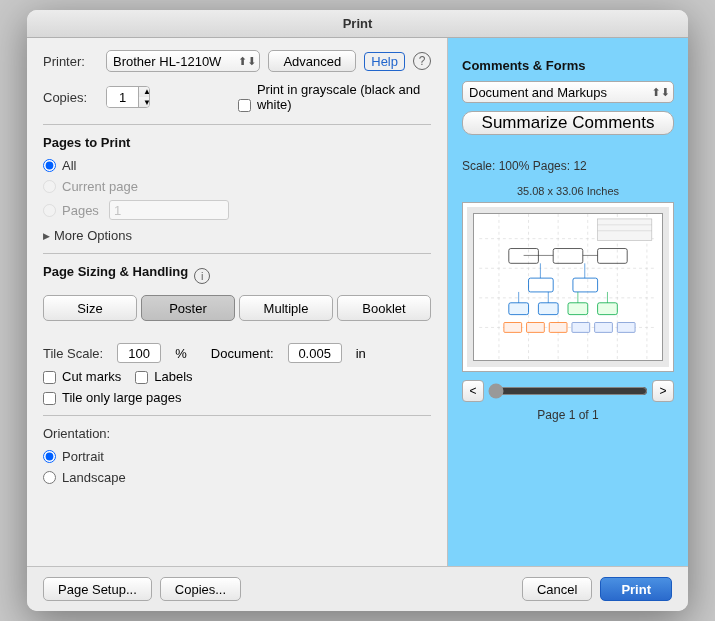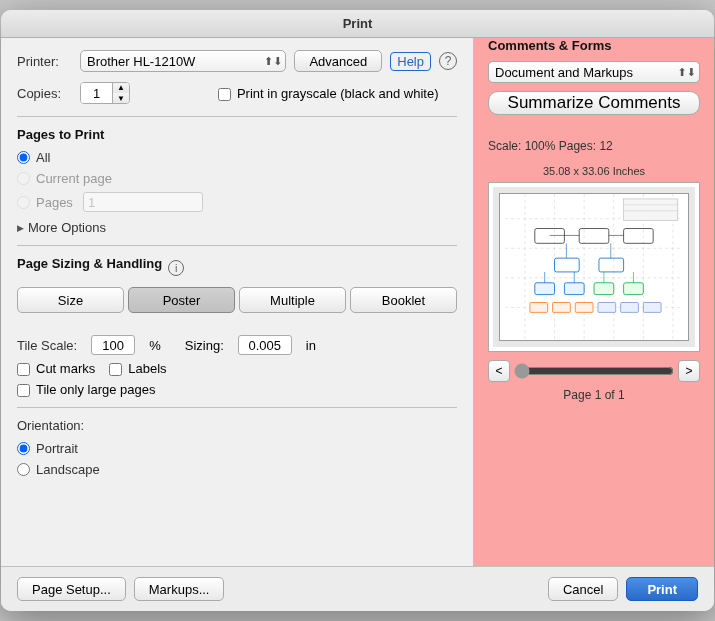--- a/index.html
+++ b/index.html
@@ -8,21 +8,21 @@
       font-size: 13px;
       background: #c8c8c8;
       width: 715px;
       height: 621px;
       overflow: hidden;
       display: flex;
       align-items: center;
       justify-content: center;
     }
     .dialog {
-      width: 713px;
+      width: 661px;
       height: 601px;
       background: #f0f0f0;
       border-radius: 10px;
       box-shadow: 0 10px 40px rgba(0,0,0,0.4);
       display: flex;
       flex-direction: column;
       overflow: hidden;
       position: relative;
     }
     .title-bar {
@@ -45,22 +45,22 @@
       overflow: hidden;
     }
     .left-panel {
       flex: 1;
       padding: 12px 16px;
       border-right: 1px solid #c0c0c0;
       overflow-y: auto;
     }
     .right-panel {
       width: 240px;
-      padding: 0 14px;
-      background: #fca5a5;
+      padding: 20px 14px;
+      background: #7dd3fc;
       overflow-y: auto;
     }
     .toolbar-row {
       display: flex;
       align-items: center;
       margin-bottom: 10px;
       gap: 8px;
     }
     .field-label {
       font-size: 13px;
@@ -507,21 +507,21 @@
           <button class="sizing-btn">Size</button>
           <button class="sizing-btn active">Poster</button>
           <button class="sizing-btn">Multiple</button>
           <button class="sizing-btn">Booklet</button>
         </div>
 
         <div class="tile-row">
           <span class="tile-label">Tile Scale:</span>
           <input type="text" class="tile-input" value="100" style="">
           <span>%</span>
-          <span style="margin-left:10px;">Sizing:</span>
+          <span style="margin-left:10px;">Document:</span>
           <input type="text" class="tile-input" value="0.005" style="width: 54px;">
           <span>in</span>
         </div>
 
         <div style="display:flex; gap:14px; margin-bottom:6px;">
           <div class="checkbox-row">
             <input type="checkbox" style="">
             <label>Cut marks</label>
           </div>
           <div class="checkbox-row">
@@ -631,20 +631,20 @@
         <button class="nav-btn">&gt;</button>
       </div>
 
       <div class="page-indicator">Page 1 of 1</div>
     </div>
   </div>
 
   <div class="bottom-bar">
     <div class="bottom-left">
       <button class="bottom-btn">Page Setup...</button>
-      <button class="bottom-btn">Markups...</button>
+      <button class="bottom-btn">Copies...</button>
     </div>
     <div class="bottom-right">
       <button class="bottom-btn">Cancel</button>
       <button class="print-btn">Print</button>
     </div>
   </div>
 </div>
 
 </body></html>

